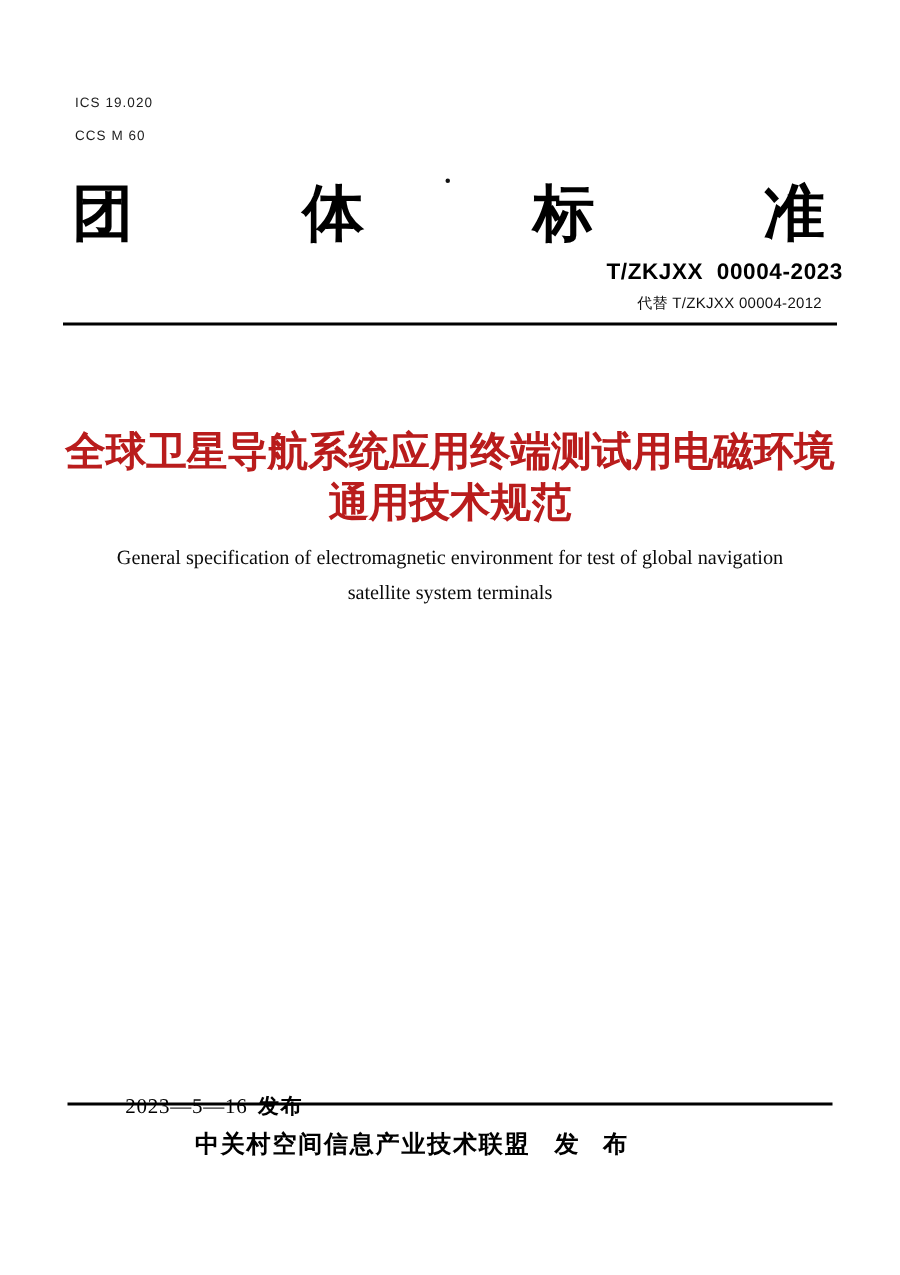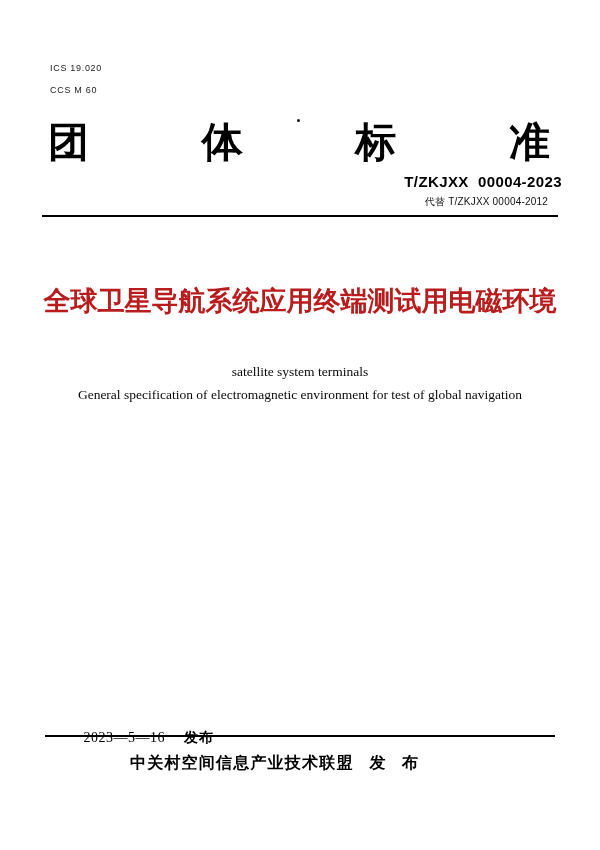--- a/index.html
+++ b/index.html
@@ -90,21 +90,21 @@
     white-space: pre;
   }
   .date-issue { left: 68px; }
   .date-impl { right: 72px; }
   .date-num {
     font-family: "Liberation Serif", serif;
     letter-spacing: 0.5px;
   }
   .date-label {
     font-weight: bold;
-    margin-left: 19px;
+    margin-left: 7px;
     letter-spacing: 1px;
   }
   .publisher {
     position: absolute;
     left: 130px; top: 753px;
     display: flex;
     align-items: baseline;
     font-size: 16px;
     font-weight: bold;
     letter-spacing: 1.2px;
@@ -132,25 +132,26 @@
 
   <div class="speck"></div>
 
   <div class="std-no">T/ZKJXX  00004-2023</div>
   <div class="replaces">代替 T/ZKJXX 00004-2012</div>
 
   <div class="rule rule-top"></div>
 
   <div class="title-zh">
     <div>全球卫星导航系统应用终端测试用电磁环境</div>
+    <div>通用技术规范</div>
   </div>
 
   <div class="title-en">
+    <div>General specification of electromagnetic environment for test of global navigation</div>
     <div>satellite system terminals</div>
-    <div>General specification of electromagnetic environment for test of global navigation</div>
   </div>
 
   <div class="date-line date-issue">
     <span class="date-num">2023—5—16</span><span class="date-label">发布</span>
   </div>
 
 
   <div class="rule rule-bottom"></div>
 
   <div class="publisher">

